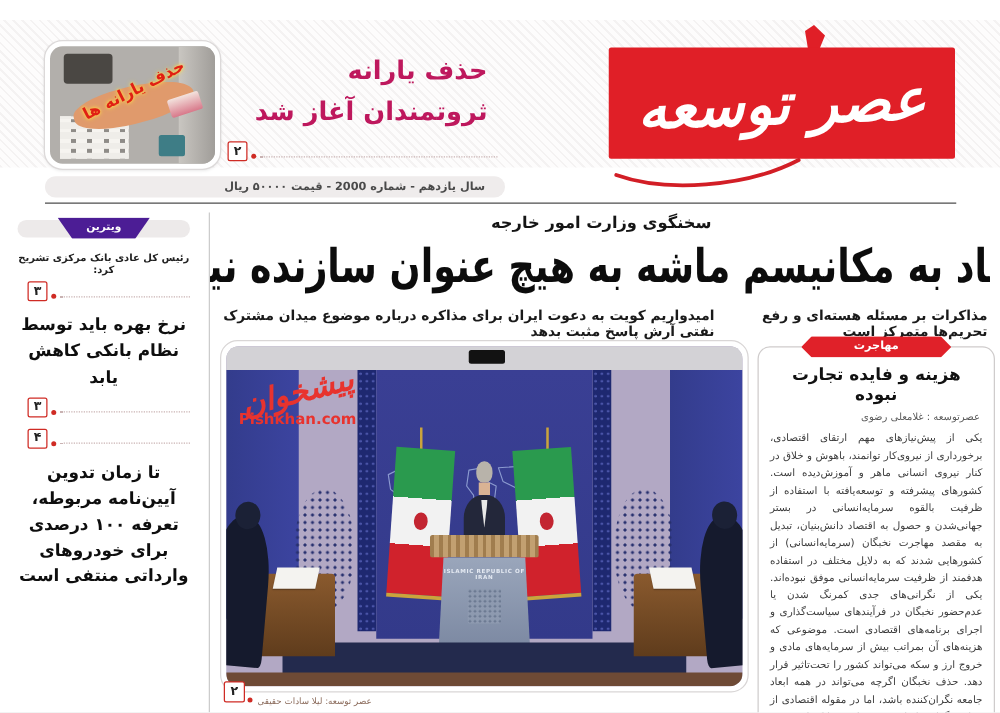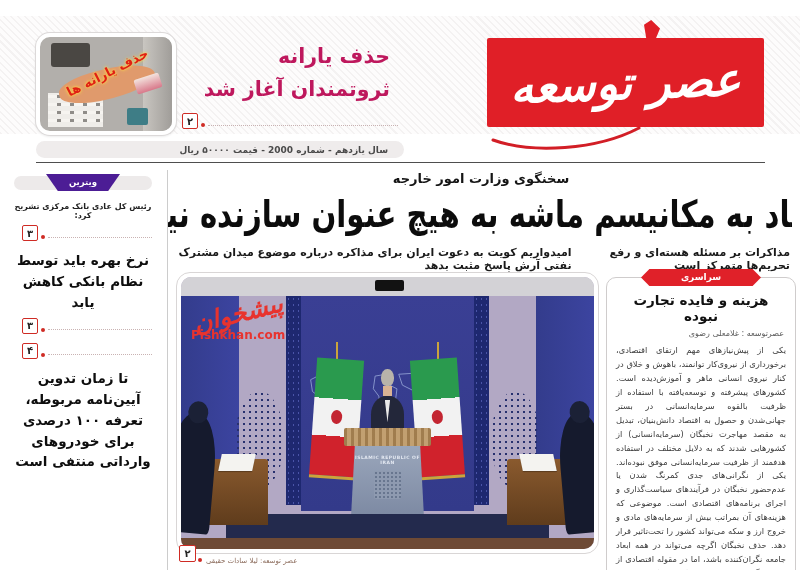--- a/index.html
+++ b/index.html
@@ -293,21 +293,21 @@
         <div class="wm-fa">پیشخوان</div>
         <div class="wm-en">Pishkhan.com</div>
       </div>
     </div>
   </div>
   <div class="photo-ref-box">۲</div>
   <div class="photo-ref-dot"></div>
   <div class="photo-credit">عصر توسعه: لیلا سادات حقیقی</div>
 
   <div class="note-col">
-    <div class="note-ribbon">سراسری</div>
+    <div class="note-ribbon">مهاجرت</div>
     <div class="note-box">
       <div class="note-title">هزینه و فایده تجارت نبوده</div>
       <div class="note-byline">عصرتوسعه : غلامعلی رضوی</div>
       <div class="note-body">
         <p>یکی از پیش‌نیازهای مهم ارتقای اقتصادی، برخورداری از نیروی‌کار توانمند، باهوش و خلاق در کنار نیروی انسانی ماهر و آموزش‌دیده است. کشورهای پیشرفته و توسعه‌یافته با استفاده از ظرفیت بالقوه سرمایه‌انسانی در بستر جهانی‌شدن و حصول به اقتصاد دانش‌بنیان، تبدیل به مقصد مهاجرت نخبگان (سرمایه‌انسانی) از کشورهایی شدند که به دلایل مختلف در استفاده هدفمند از ظرفیت سرمایه‌انسانی موفق نبوده‌اند. یکی از نگرانی‌های جدی کمرنگ شدن یا عدم‌حضور نخبگان در فرآیندهای سیاست‌گذاری و اجرای برنامه‌های اقتصادی است. موضوعی که هزینه‌های آن بمراتب بیش از سرمایه‌های مادی و خروج ارز و سکه می‌تواند کشور را تحت‌تاثیر قرار دهد. حذف نخبگان اگرچه می‌تواند در همه ابعاد جامعه نگران‌کننده باشد، اما در مقوله اقتصادی از جهاتی نگرانی‌ها را بیشتر می‌کند چرا که این حوزه ارتباط مستقیمی با روند توسعه اقتصادی کشور و معیشت جامعه دارد. روند مهاجرت، حذف یا خروج نخبگان در شرایط اقتصادی تحریمی در عمل خسارت‌های بمراتب بالاتری از شرایط عادی اقتصادی را به‌همراه دارد، زیرا اصولا در شرایط سخت است که قابلیت یک نخبه نسبت به یک فرد عادی متمایز و نمایان می‌شود.</p>
 
       </div>
     </div>
   </div>
 

